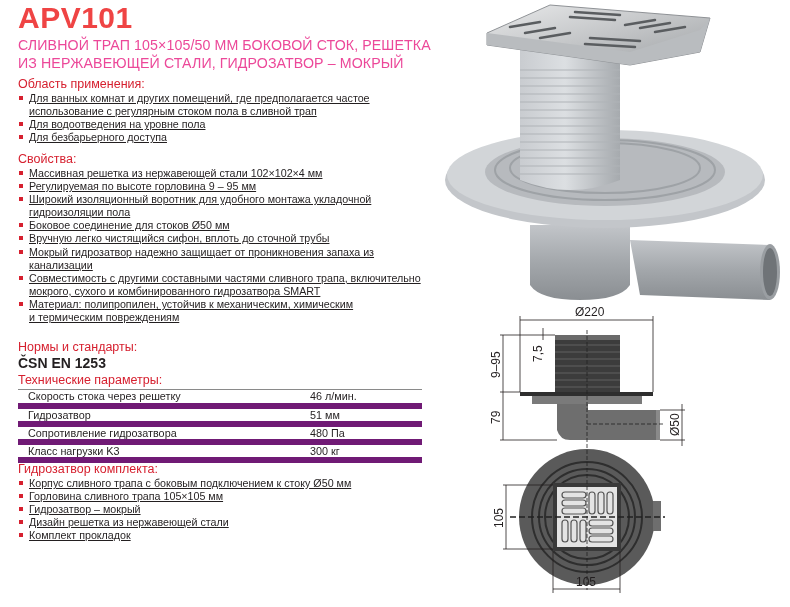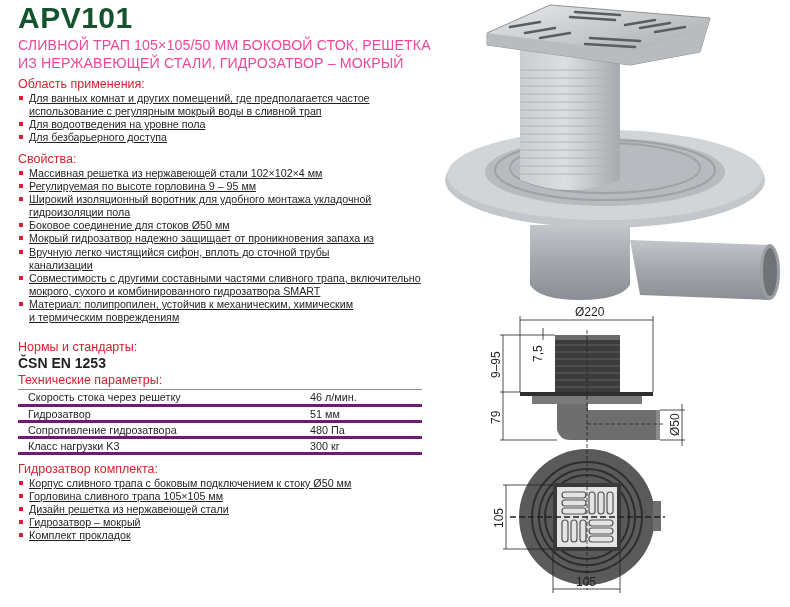--- a/index.html
+++ b/index.html
@@ -2,21 +2,21 @@
 <html><head>
   <meta charset="utf-8">
   <style>
     * { margin: 0; padding: 0; box-sizing: border-box; }
     html, body { width: 790px; height: 607px; background: #ffffff; overflow: hidden; }
     body { position: relative; font-family: "Liberation Sans", "DejaVu Sans", sans-serif; color: #231f20; }
 
     .title {
       position: absolute; left: 18px; top: 2px;
       font-family: "Liberation Sans", sans-serif; font-weight: bold;
-      font-size: 30px; color: #14532d; letter-spacing: 0.5px; line-height: 32px;
+      font-size: 30px; color: #ef4444; letter-spacing: 0.5px; line-height: 32px;
     }
     .subtitle {
       position: absolute; left: 18px; top: 36px; width: 420px;
       font-size: 14.2px; line-height: 18px; color: #ec4899; text-transform: uppercase;
       letter-spacing: 0.1px;
     }
     .section-h {
       position: absolute; left: 18px;
       font-size: 12.5px; color: #d6202f; line-height: 14px; text-align: center;
     }
@@ -28,54 +28,54 @@
     ul.bullets li::before {
       content: ""; position: absolute; left: 1px; top: 4px;
       width: 4px; height: 4px; background: #d6202f;
     }
     .plain { position: absolute; left: 18px; font-size: 14px; color: #231f20; font-weight: bold; }
 
     table.params {
       position: absolute; left: 18px; top: 389px; width: 404px;
       border-collapse: collapse; font-size: 10.8px; color: #231f20;
     }
-    table.params td { height: 16px; padding: 0 0 0 10px; border-bottom: 3px solid #701a75; }
+    table.params td { height: 16px; padding: 0 0 0 10px; border-bottom: 6px solid #701a75; }
     table.params tr:first-child td { border-top: 1px solid #8a8a8a; }
     table.params td.val { width: 112px; padding-left: 0; }
 
     .photo { position: absolute; left: 430px; top: 0; width: 360px; height: 310px; }
     .drawing { position: absolute; left: 470px; top: 300px; width: 230px; height: 307px; }
     .dim-text { font-family: "Liberation Sans", sans-serif; font-size: 12px; fill: #231f20; }
   </style>
 </head>
 <body>
 
 <div class="title">APV101</div>
 <div class="subtitle">
   <div>СЛИВНОЙ ТРАП 105×105/50 ММ БОКОВОЙ СТОК, РЕШЕТКА</div>
   <div>ИЗ НЕРЖАВЕЮЩЕЙ СТАЛИ, ГИДРОЗАТВОР – МОКРЫЙ</div>
 </div>
 
 <div class="section-h" style="top:77px">Область применения:</div>
 <ul class="bullets" style="top:92px">
   <li>Для ванных комнат и других помещений, где предполагается частое</li>
-  <li class="cont" style="padding-left: 11px; --b: none;">использование с регулярным мокрый воды в сливной трап</li>
+  <li class="cont" style="padding-left: 11px; --b: none;">использование с регулярным стоком пола в сливной трап</li>
   <li>Для водоотведения на уровне пола</li>
   <li>Для безбарьерного доступа</li>
 </ul>
 
 <div class="section-h" style="top:152px">Свойства:</div>
 <ul class="bullets" style="top:167px">
   <li>Массивная решетка из нержавеющей стали 102×102×4 мм</li>
   <li>Регулируемая по высоте горловина 9 – 95 мм</li>
   <li>Широкий изоляционный воротник для удобного монтажа укладочной</li>
   <li class="cont" style="--b: none;">гидроизоляции пола</li>
   <li>Боковое соединение для стоков Ø50 мм</li>
+  <li>Вручную легко чистящийся сифон, вплоть до сточной трубы</li>
   <li>Мокрый гидрозатвор надежно защищает от проникновения запаха из</li>
-  <li>Вручную легко чистящийся сифон, вплоть до сточной трубы</li>
   <li class="cont" style="--b: none;">канализации</li>
   <li>Совместимость с другими составными частями сливного трапа, включительно</li>
   <li class="cont" style="--b: none;">мокрого, сухого и комбинированного гидрозатвора SMART</li>
   <li>Материал: полипропилен, устойчив к механическим, химическим</li>
   <li class="cont" style="--b: none;">и термическим повреждениям</li>
 </ul>
 
 <div class="section-h" style="top:340px">Нормы и стандарты:</div>
 <div class="plain" style="top:355px">ČSN EN 1253</div>
 
@@ -98,22 +98,22 @@
     <td>Класс нагрузки K3</td>
     <td class="val">300 кг</td>
   </tr>
 </tbody>
   </table>
 
 <div class="section-h" style="top:462px">Гидрозатвор комплекта:</div>
 <ul class="bullets" style="top:477px">
   <li>Корпус сливного трапа с боковым подключением к стоку Ø50 мм</li>
   <li>Горловина сливного трапа 105×105 мм</li>
+  <li>Гидрозатвор – мокрый</li>
   <li>Дизайн решетка из нержавеющей стали</li>
-  <li>Гидрозатвор – мокрый</li>
   <li>Комплект прокладок</li>
 </ul>
 
 <svg class="photo" viewBox="0 0 360 310">
   <defs>
     <linearGradient id="steel" x1="0" y1="0" x2="1" y2="1">
       <stop offset="0" stop-color="#e8e9ea"></stop>
       <stop offset="0.5" stop-color="#c4c6c8"></stop>
       <stop offset="1" stop-color="#9fa2a5"></stop>
     </linearGradient>

